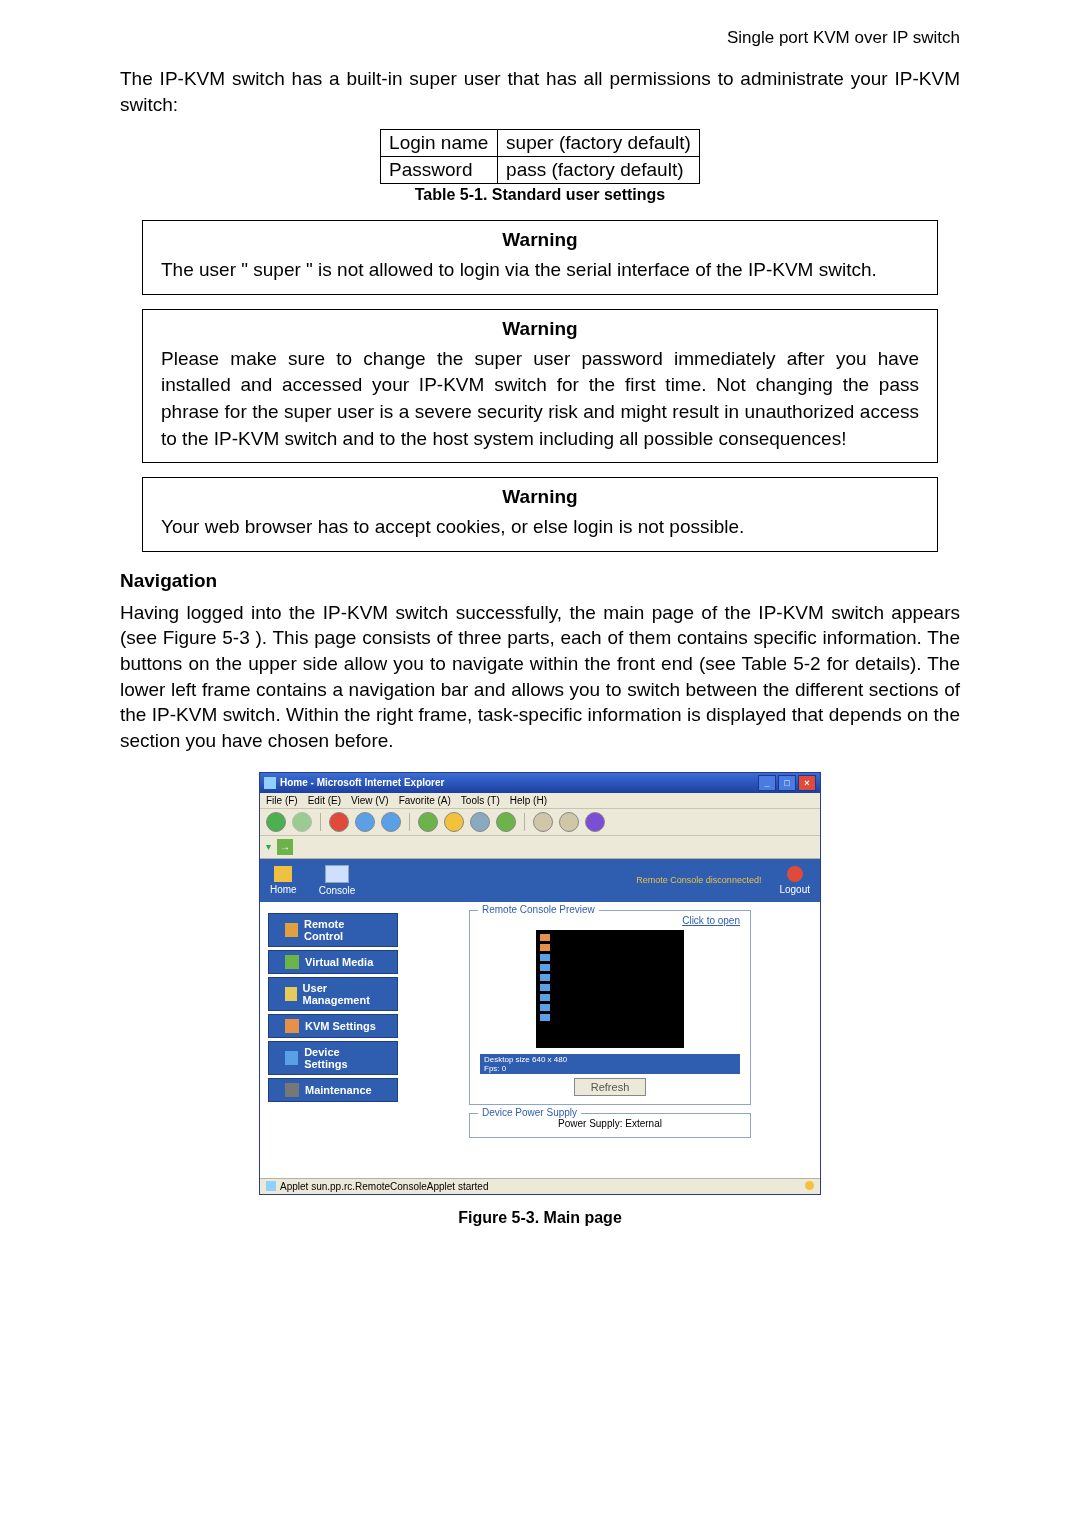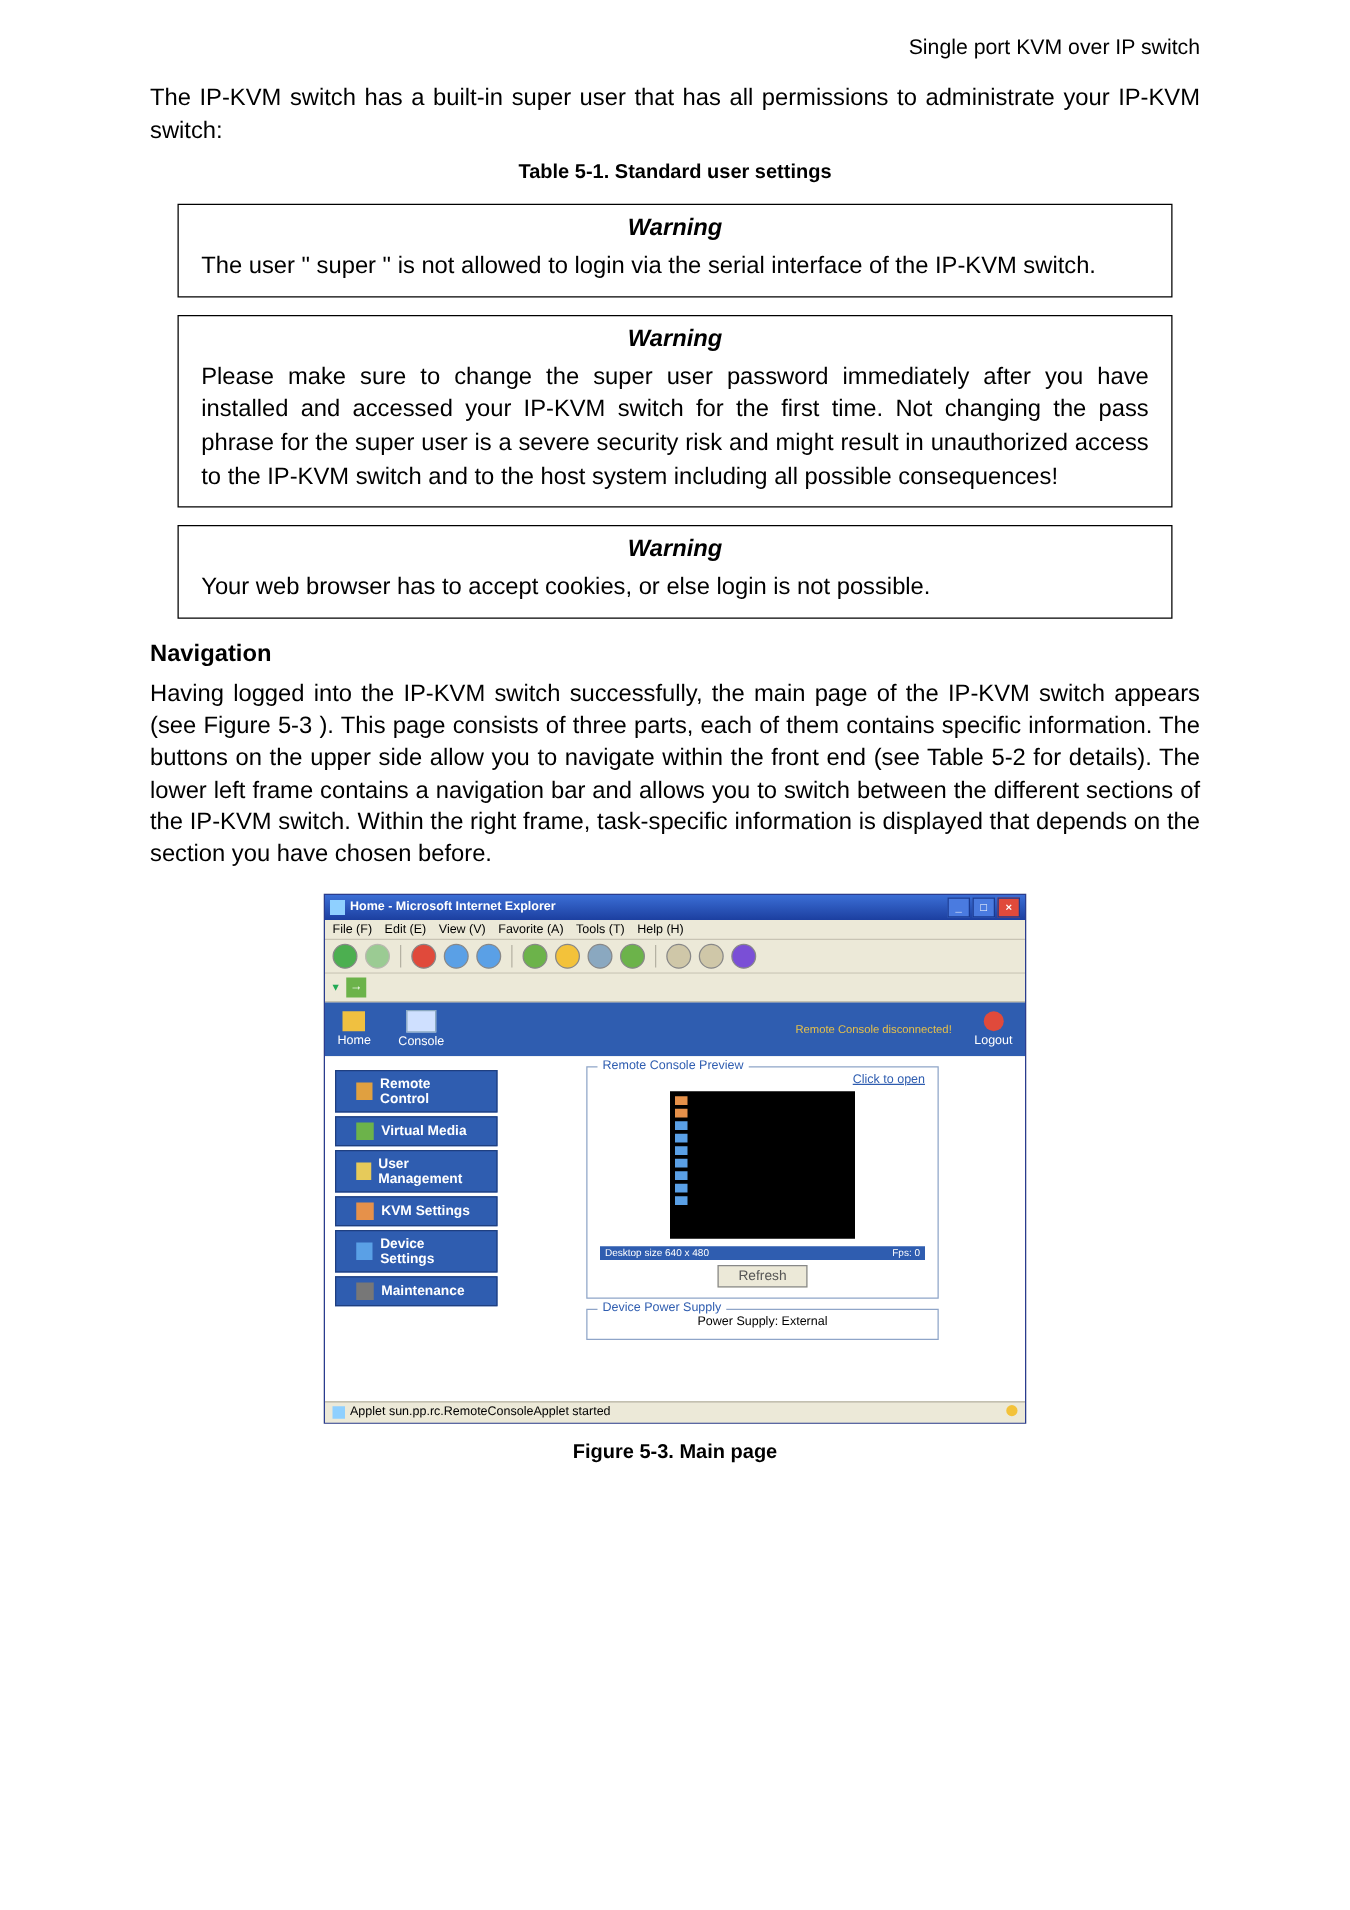--- a/index.html
+++ b/index.html
@@ -45,21 +45,20 @@
   .warn-box {
     border: 1px solid #000;
     padding: 8px 18px 10px 18px;
     margin: 10px 22px 14px 22px;
   }
   .warn-title {
     text-align: center;
     font-weight: bold;
     font-size: 19px;
     margin-bottom: 6px;
-    font-style: italic;
   }
   .warn-body {
     font-size: 19px;
     line-height: 1.4;
     text-align: justify;
   }
   .subhead {
     font-size: 19px;
     font-weight: bold;
     margin: 18px 0 8px 0;
@@ -170,41 +169,53 @@
   .click-open {
     text-align:right; font-size:10px; text-decoration:underline; color:#2f5db0;
   }
   .preview-box {
     width:140px; height:110px; background:#000; margin:4px auto 6px auto;
     display:flex; flex-direction:column; padding:4px; gap:3px;
   }
   .pv-row { width:10px; height:7px; background:#5aa0e6; }
   .pv-row.o { background:#e6914a; }
   .preview-caption {
-    background:#2f5db0; color:#fff; font-size:8px; padding:1px 4px; display:flex; justify-content:space-between;
+    background:#2f5db0; color:#fff; font-size:8px; padding:1px 4px; display:flex; justify-content:space-between;flex-direction:column;
   }
   .refresh-btn {
     margin:4px auto 0 auto; display:block; background:#ece9d8; border:1px solid #888;
     padding:2px 16px; font-size:11px; color:#555;
   }
   .ps-text { font-size:10px; text-align:center; }
   .ie-status {
     background:#ece9d8; border-top:1px solid #b5b2a3; padding:2px 6px; display:flex; justify-content:space-between; align-items:center; font-size:10px;
   }
   .ie-status-dot { width:9px; height:9px; background:#f3c23a; border-radius:50%; display:inline-block; margin-left:4px; }
 </style>
 </head>
 <body>
 
 <div class="page">
 
   <div class="header-right">Single port KVM over IP switch</div>
 
   <p class="body-text justify">The IP-KVM switch has a built-in super user that has all permissions to administrate your IP-KVM switch:</p>
 
+  <table class="cred-table">
+    <tbody>
+        <tr>
+      <td>Login name</td>
+      <td>super (factory default)</td>
+    </tr>
+    <tr>
+      <td>Password</td>
+      <td>pass (factory default)</td>
+    </tr>
+  </tbody>
+    </table>
   <div class="caption">Table 5-1. Standard user settings</div>
 
   <div class="warn-box">
     <div class="warn-title">Warning</div>
     <div class="warn-body">The user " super " is not allowed to login via the serial interface of the IP-KVM switch.</div>
   </div>
 
   <div class="warn-box">
     <div class="warn-title">Warning</div>
     <div class="warn-body">Please make sure to change the super user password immediately after you have installed and accessed your IP-KVM switch for the first time. Not changing the pass phrase for the super user is a severe security risk and might result in unauthorized access to the IP-KVM switch and to the host system including all possible consequences!</div>

